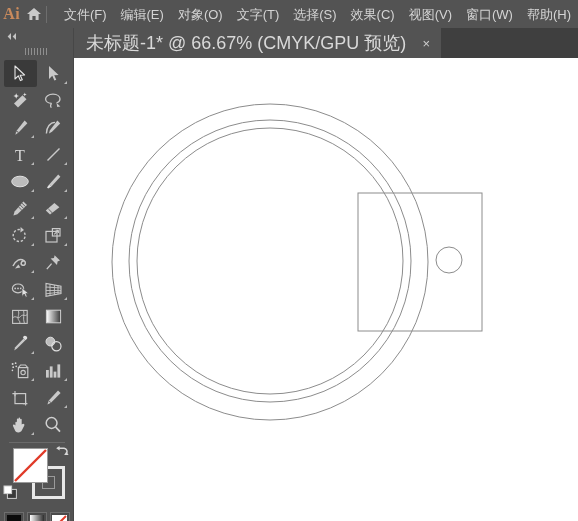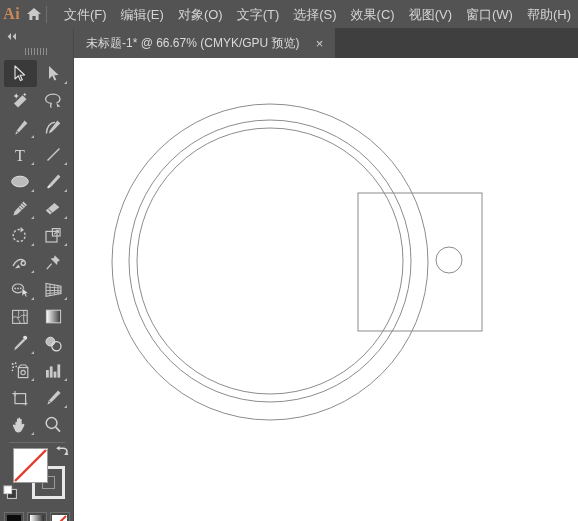--- a/index.html
+++ b/index.html
@@ -44,21 +44,21 @@
   .tabbar-gutter {
     position: absolute; left: 0; top: 0; width: 74px; height: 30px;
     background: #3f3f3f;
   }
   .doc-tab {
     position: absolute; left: 74px; top: 0; height: 30px;
     display: flex; align-items: center;
     background: #535353; padding: 0 9px 0 12px;
   }
   .doc-tab-title {
-    color: #d9d9d9; font-size: 12px; white-space: nowrap; line-height: 1;
+    color: #d9d9d9; font-size: 18px; white-space: nowrap; line-height: 1;
   }
   .tab-close {
     margin-left: 14px; color: #cfcfcf; font-size: 13px; line-height: 1;
     width: 12px; text-align: center;
   }
 
   
   .canvas {
     position: absolute; left: 74px; top: 58px;
     width: 504px; height: 463px;

